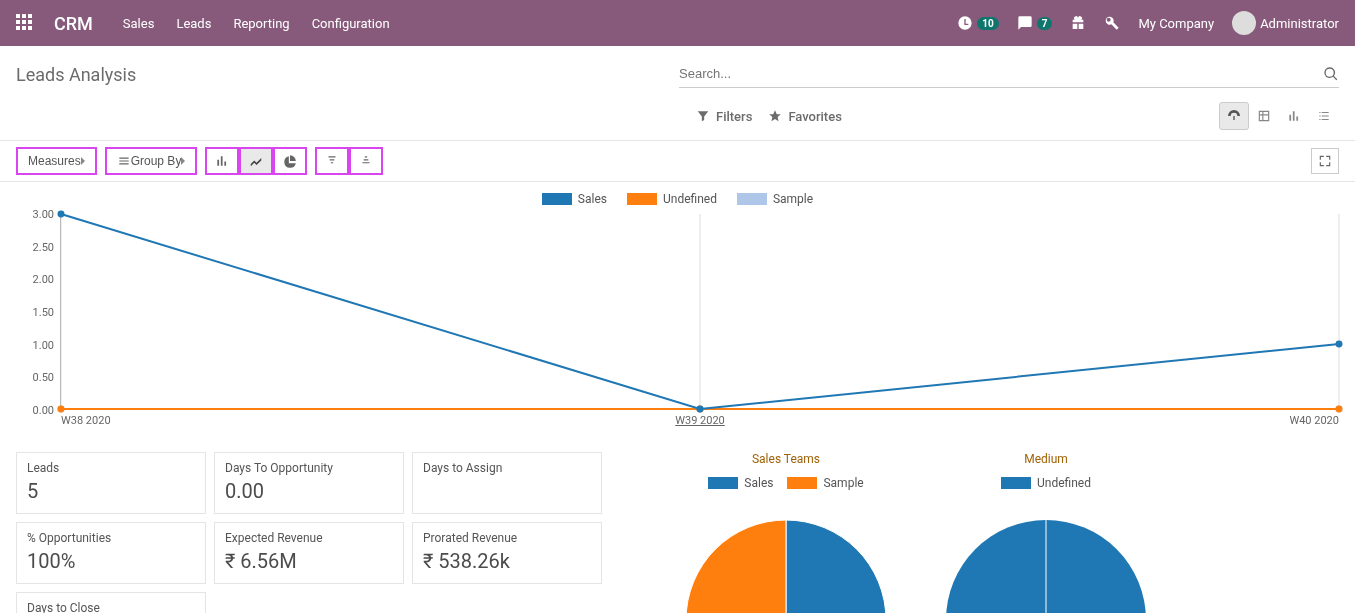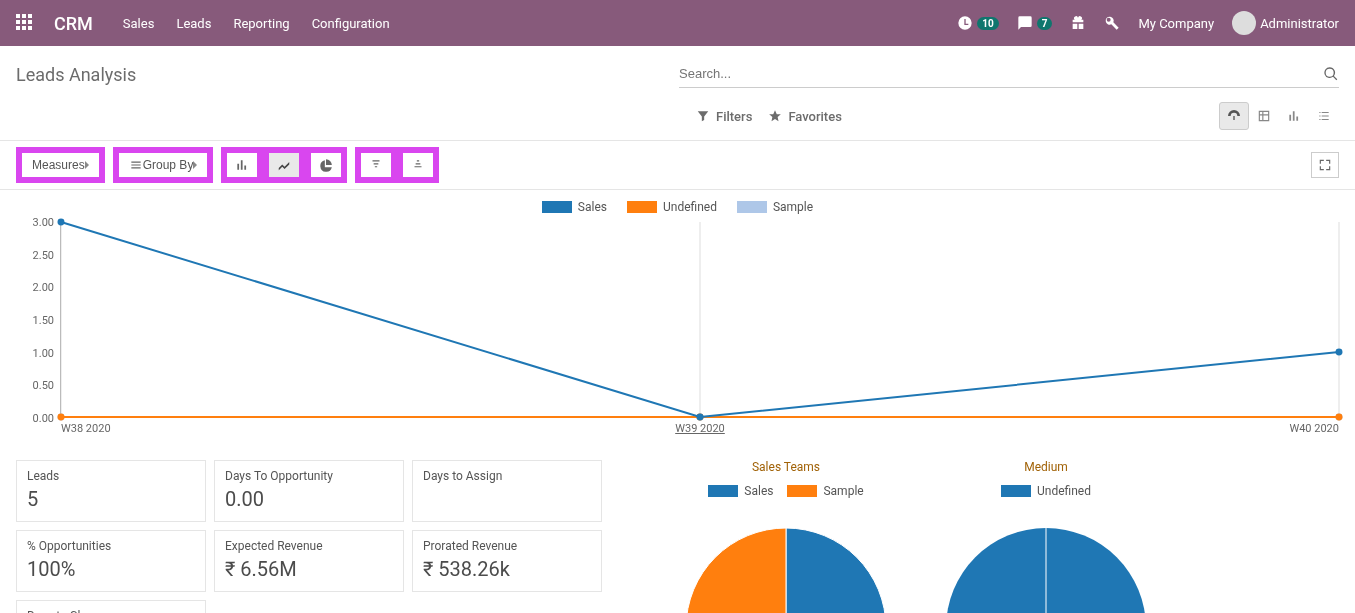--- a/index.html
+++ b/index.html
@@ -23,21 +23,21 @@
 .search-wrap .mag { position: absolute; right: 0; width: 16px; height: 16px; }
 
 .filters-row { display: flex; align-items: center; padding: 6px 16px 10px; }
 .filters-left { margin-left: 680px; display: flex; gap: 16px; justify-content: space-between; }
 .filters-left .fitem { display: flex; align-items: center; gap: 6px; color: #6c6c6c; cursor: pointer; font-weight: 500; }
 .view-switch { margin-left: auto; display: flex; gap: 0; }
 .vs-btn { width: 30px; height: 28px; display: flex; align-items: center; justify-content: center; cursor: pointer; border: 1px solid transparent; }
 .vs-btn.active { background: #e9e9e9; border: 1px solid #ccc; border-radius: 3px; }
 
 .toolbar { display: flex; align-items: center; gap: 8px; padding: 6px 16px; border-top: 1px solid #e5e5e5; border-bottom: 1px solid #e5e5e5; }
-.btn { border: 6px solid #d946ef; background: #fff; padding: 5px 10px; font-size: 12px; color: #555; cursor: pointer; display: flex; align-items: center; }
+.btn { border: 2px solid #d946ef; background: #fff; padding: 5px 10px; font-size: 12px; color: #555; cursor: pointer; display: flex; align-items: center; }
 .btn.icon-only { padding: 5px 8px; }
 .btn.active { background: #e9e9e9; }
 .caret-right { width: 0; height: 0; border-top: 4px solid transparent; border-bottom: 4px solid transparent; border-left: 4px solid #888; display: inline-block; }
 .expand-btn { margin-left: auto; border: 1px solid #ccc; width: 28px; height: 26px; display: flex; align-items: center; justify-content: center; cursor: pointer; }
 
 .chart-area { padding: 10px 16px 0; }
 .legend-row { display: flex; justify-content: center; gap: 20px; margin-bottom: 8px; }
 .leg-item { display: flex; align-items: center; gap: 6px; font-size: 12px; color: #555; }
 .leg-sw { width: 30px; height: 12px; }
 .line-chart { position: relative; height: 220px; }

